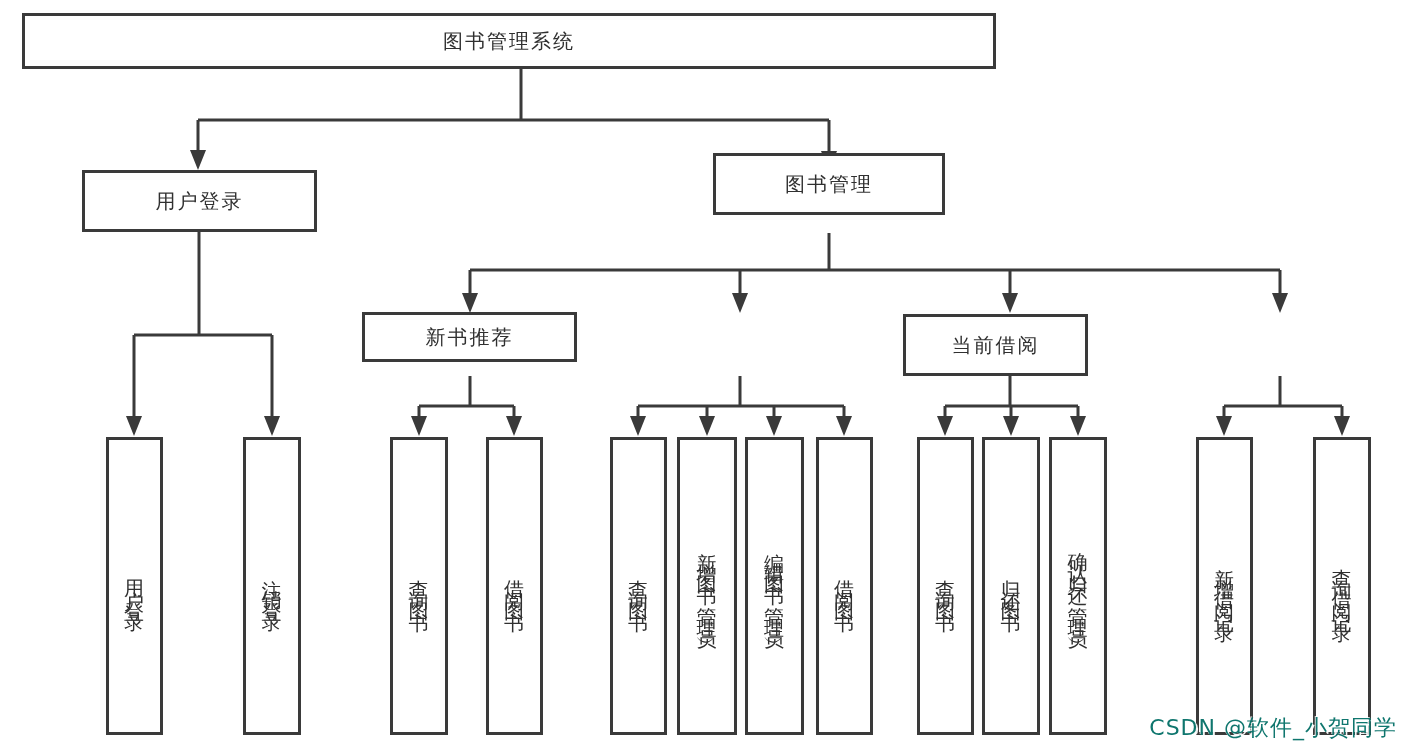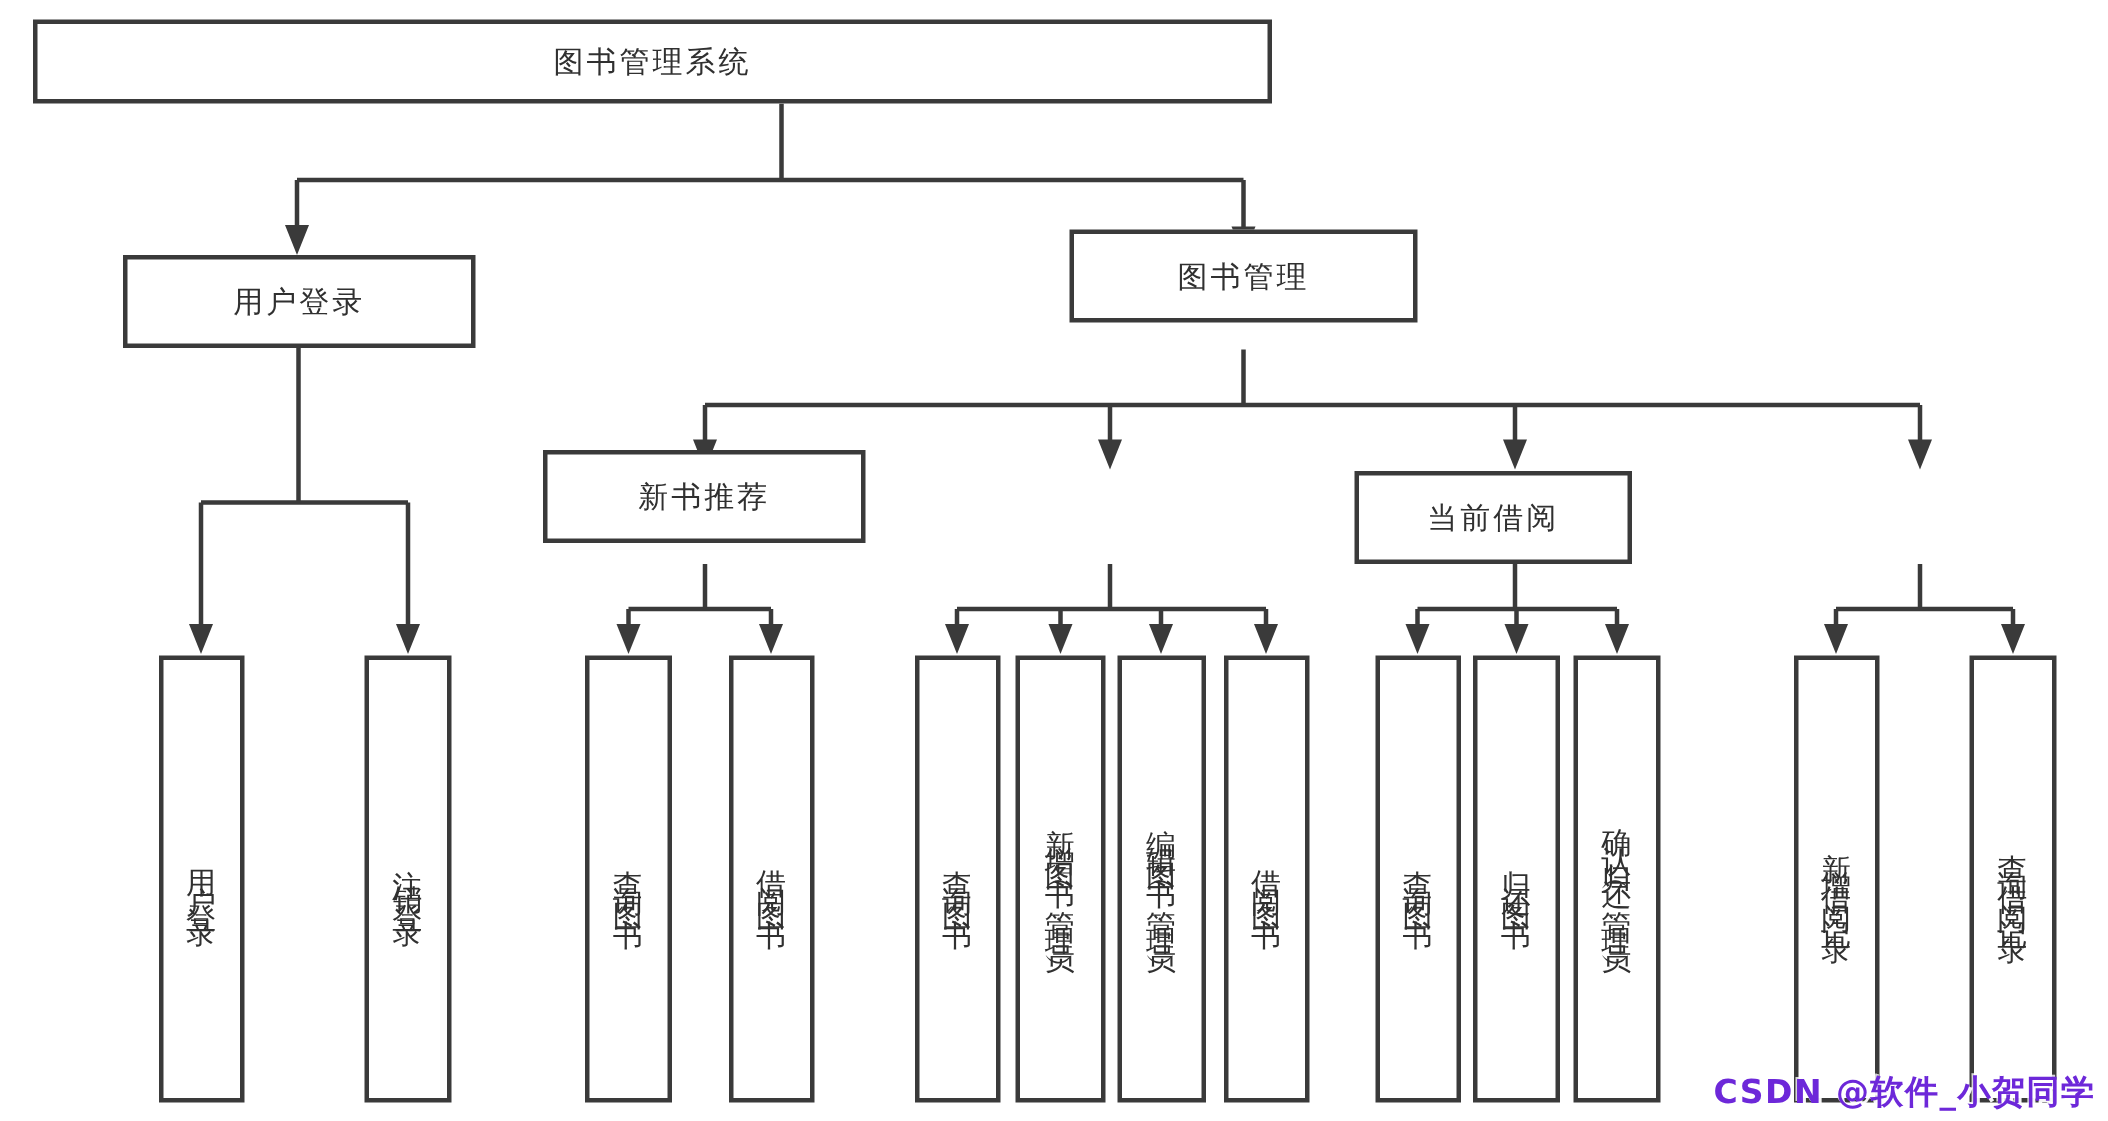--- a/index.html
+++ b/index.html
@@ -12,23 +12,22 @@
     position:absolute;box-sizing:border-box;border:3px solid #3a3a3a;background:#ffffff;
     display:flex;align-items:center;justify-content:center;
   }
   .node .lbl{font-size:20px;letter-spacing:2px;color:#303030;white-space:nowrap;}
   .node.v .lbl{
     writing-mode:vertical-rl;text-orientation:mixed;letter-spacing:11px;
     white-space:normal;line-height:1;
   }
   .watermark{
     position:absolute;right:8px;bottom:4px;font-size:22px;letter-spacing:1px;
-    color:#6d28d9;text-shadow:2px 2px 0 rgba(255,255,255,.95),-1px -1px 0 rgba(255,255,255,.8);
+    color:#0f766e;text-shadow:2px 2px 0 rgba(255,255,255,.95),-1px -1px 0 rgba(255,255,255,.8);
     white-space:nowrap;
-    font-weight:bold;
   }
 </style>
 </head>
 <body>
 
 <div class="canvas">
 
   <svg class="connectors" viewBox="0 0 1405 747" xmlns="http://www.w3.org/2000/svg">
     <g stroke="#3a3a3a" stroke-width="3" fill="none">
 
@@ -76,32 +75,32 @@
       <polygon points="766,416 782,416 774,436"></polygon>
       <polygon points="836,416 852,416 844,436"></polygon>
       <polygon points="937,416 953,416 945,436"></polygon>
       <polygon points="1003,416 1019,416 1011,436"></polygon>
       <polygon points="1070,416 1086,416 1078,436"></polygon>
       <polygon points="1216,416 1232,416 1224,436"></polygon>
       <polygon points="1334,416 1350,416 1342,436"></polygon>
     </g>
   </svg>
 
-  <div class="node" style="left:22px;top:13px;width:826px;height:56px">
+  <div class="node" style="left:22px;top:13px;width:974px;height:56px">
     <span class="lbl">图书管理系统</span>
   </div>
 
   <div class="node" style="left:82px;top:170px;width:235px;height:62px">
     <span class="lbl">用户登录</span>
   </div>
   <div class="node" style="left:713px;top:153px;width:232px;height:62px">
     <span class="lbl">图书管理</span>
   </div>
 
-  <div class="node" style="left:362px;top:300px;width:215px;height:62px">
+  <div class="node" style="left:362px;top:312px;width:215px;height:50px">
     <span class="lbl">新书推荐</span>
   </div>
   <div class="node" style="left:903px;top:314px;width:185px;height:62px">
     <span class="lbl">当前借阅</span>
   </div>
 
   <div class="node v" style="left:106px;top:437px;width:57px;height:298px">
     <span class="lbl">用户登录</span>
   </div>
   <div class="node v" style="left:243px;top:437px;width:58px;height:298px">

